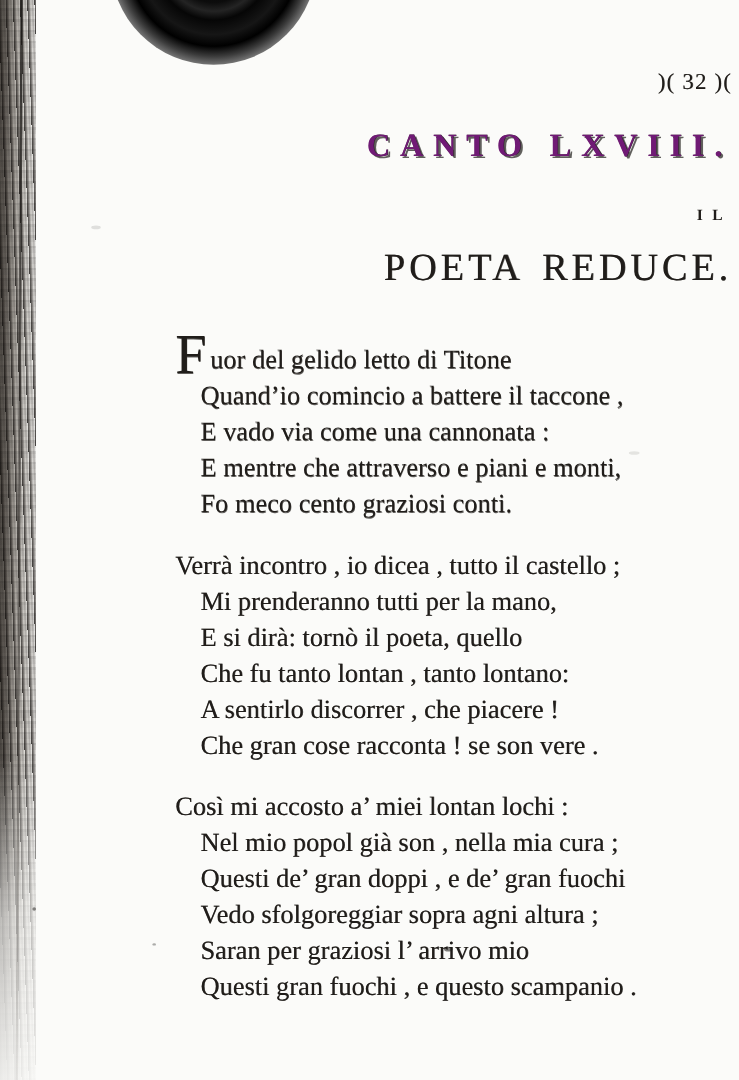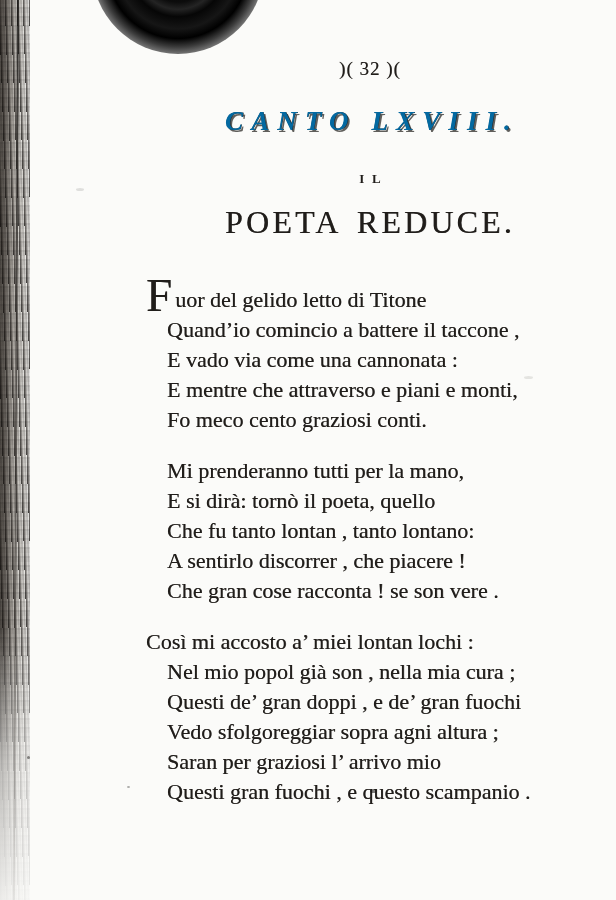--- a/index.html
+++ b/index.html
@@ -42,31 +42,30 @@
       rgba(238,238,234,0.70) 88%, rgba(251,251,249,0) 97%);
   }
   .speck { position: absolute; border-radius: 50%; background: #1b1a18; }
   .sp1 { left: 370px; top: 789px; width: 7px; height: 4px; opacity: .55; }
   .sp2 { left: 76px;  top: 188px; width: 8px; height: 3px; opacity: .12; }
   .sp3 { left: 27px;  top: 756px; width: 3px; height: 3px; opacity: .50; }
   .sp4 { left: 127px; top: 786px; width: 3px; height: 2px; opacity: .35; }
   .sp5 { left: 524px; top: 376px; width: 9px; height: 3px; opacity: .10; }
 
   
-  .page-header { position: absolute; left: 130px; top: 0; width: 480px; text-align: center; }
+  .page-header { position: absolute; left: 130px; top: 0; width: 480px; text-align: right; }
   .folio {
     margin-top: 58px; font-size: 19px; letter-spacing: 1px;
     text-shadow: 0.3px 0.3px 0 rgba(30,27,24,0.6);
   }
   .canto {
     margin: 26px 0 0 0; font-size: 27px; font-weight: 700;
     letter-spacing: 0.30em; padding-left: 0.15em;
-    color: #0369a1;
+    color: #701a75;
     text-shadow: 2px 2px 0 rgba(30,28,25,0.70), 0.4px 0.4px 0 rgba(30,28,25,0.9);
-    font-style: italic;
   }
   .pretitle {
     margin-top: 34px; font-size: 13px; font-weight: 700;
     letter-spacing: 0.60em; padding-left: 0.60em;
   }
   .title {
     margin: 17px 0 0 0; font-size: 32px; font-weight: 400;
     letter-spacing: 0.10em; word-spacing: 0.18em;
     text-shadow: 0.45px 0.45px 0 rgba(30,27,24,0.75);
   }
@@ -105,20 +104,21 @@
 
     <div class="stanza">
       <p class="line"><span class="dropcap">F</span><span>uor del gelido letto di Titone</span></p>
       <p class="line indent">Quand’io comincio a battere il taccone ,</p>
       <p class="line indent">E vado via come una cannonata :</p>
       <p class="line indent">E mentre che attraverso e piani e monti,</p>
       <p class="line indent">Fo meco cento graziosi conti.</p>
     </div>
 
     <div class="stanza">
+      <p class="line">Verrà incontro , io dicea , tutto il castello ;</p>
       <p class="line indent">Mi prenderanno tutti per la mano,</p>
       <p class="line indent">E si dirà: tornò il poeta, quello</p>
       <p class="line indent">Che fu tanto lontan , tanto lontano:</p>
       <p class="line indent">A sentirlo discorrer , che piacere !</p>
       <p class="line indent">Che gran cose racconta ! se son vere .</p>
     </div>
 
     <div class="stanza">
       <p class="line">Così mi accosto a’ miei lontan lochi :</p>
       <p class="line indent">Nel mio popol già son , nella mia cura ;</p>

